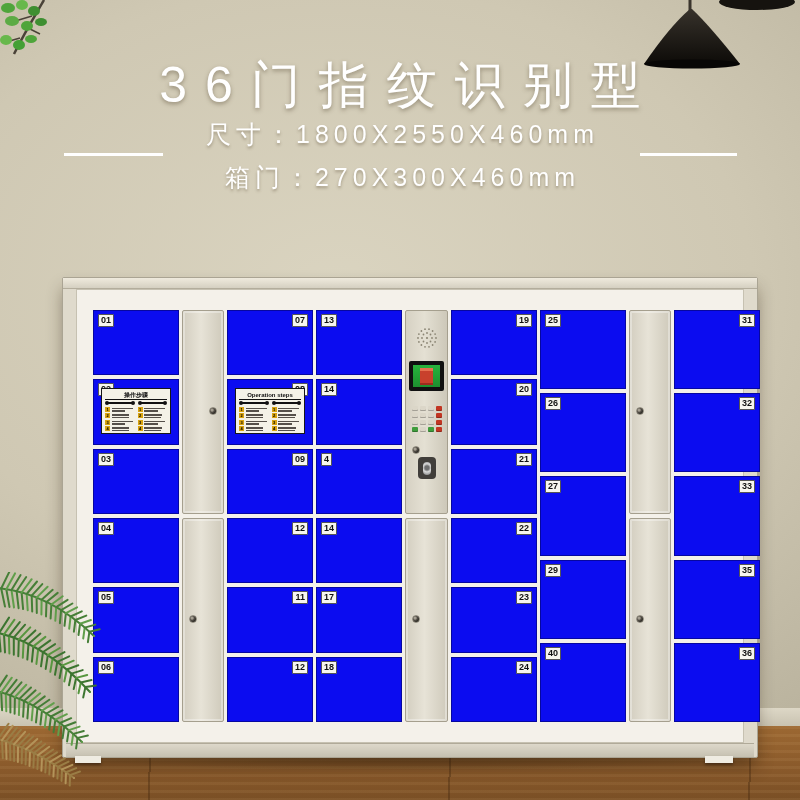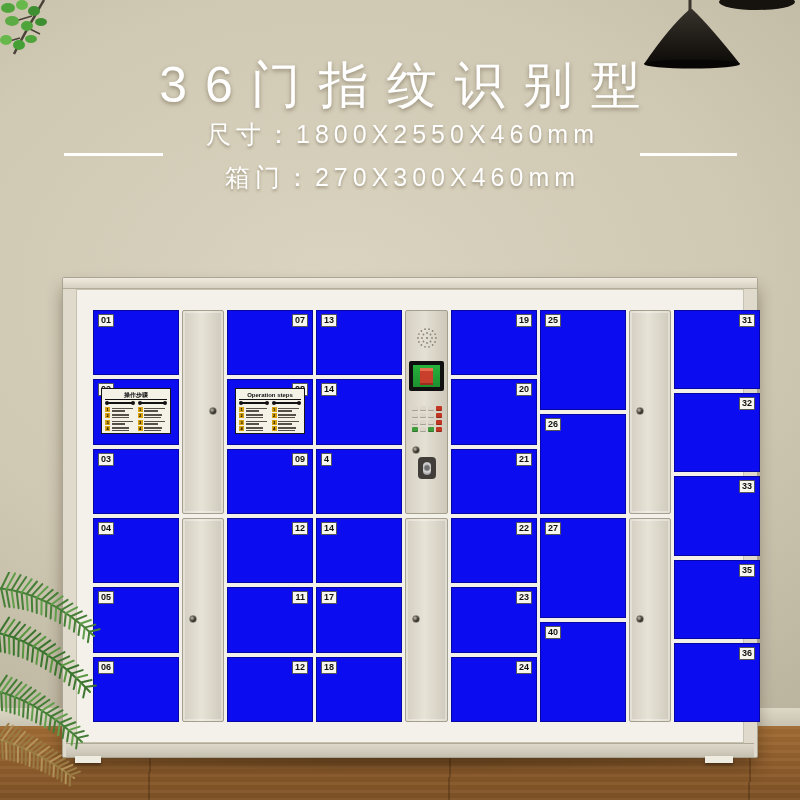--- a/index.html
+++ b/index.html
@@ -615,20 +615,23 @@
         <div class="door">
           <span class="door-num side-left">25</span>
         </div>
         <div class="door">
           <span class="door-num side-left">26</span>
         </div>
         <div class="door">
           <span class="door-num side-left">27</span>
         </div>
         <div class="door">
+          <span class="door-num side-left">29</span>
+        </div>
+        <div class="door">
           <span class="door-num side-left">40</span>
         </div>
       </div>
       <div class="col narrow">
         <div class="tall-door">
           <span class="lock lock-left"></span>
         </div>
         <div class="tall-door">
           <span class="lock lock-left"></span>
         </div>

